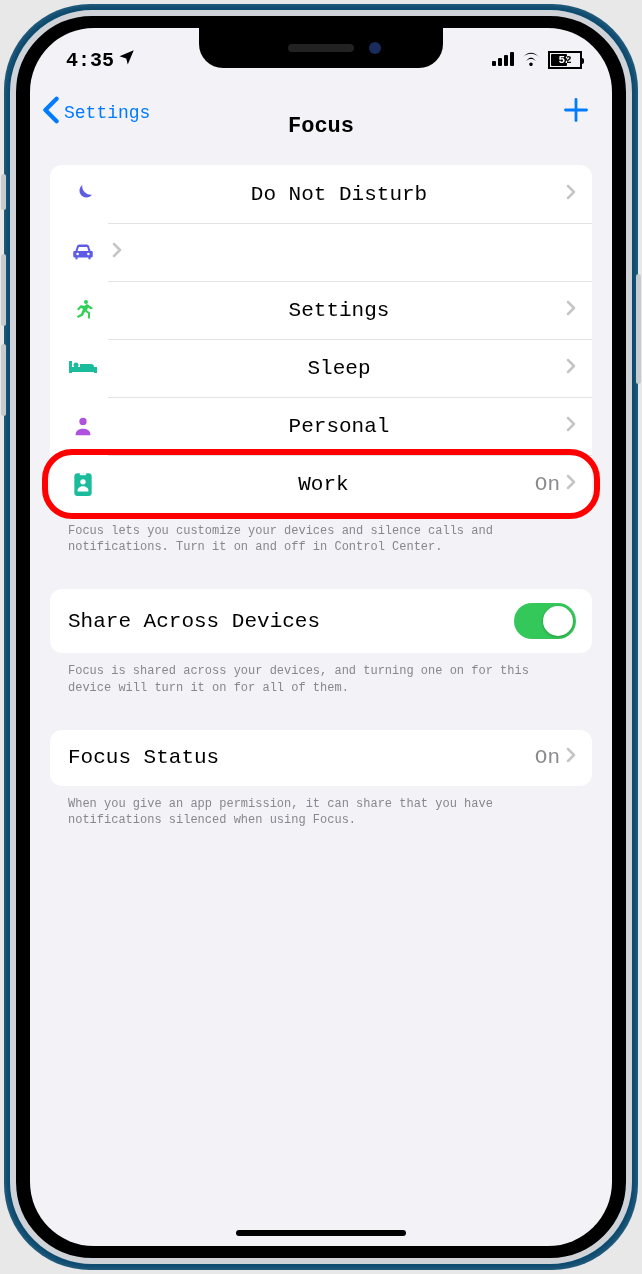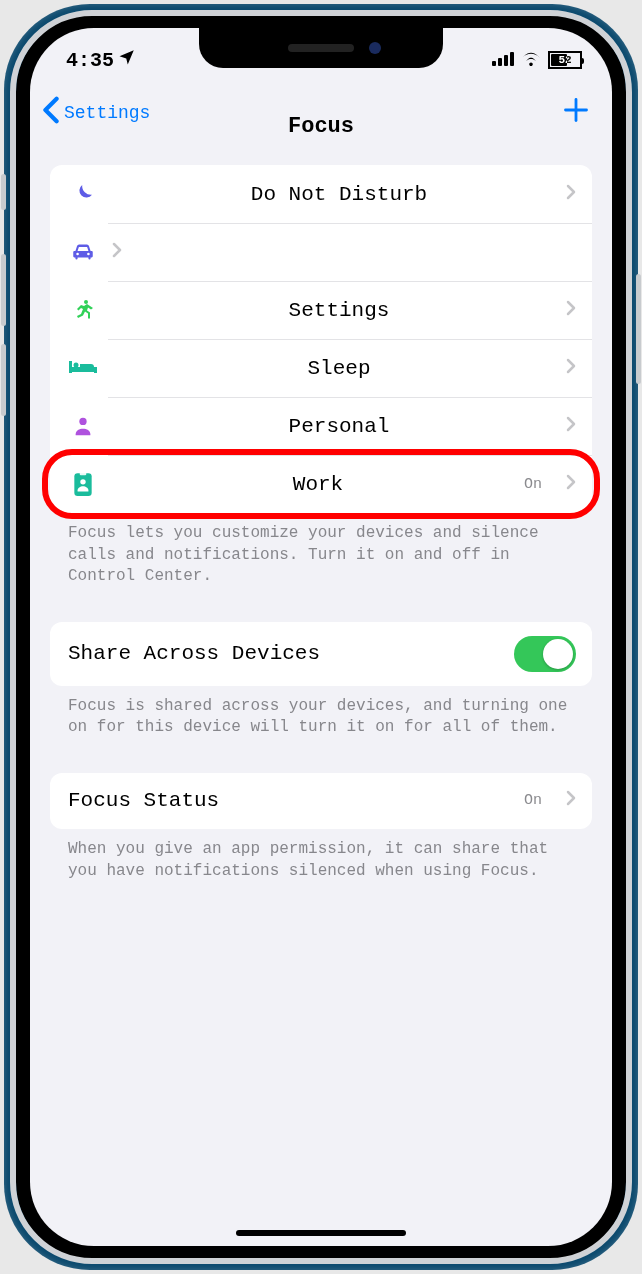--- a/index.html
+++ b/index.html
@@ -139,24 +139,24 @@
   .row-icon {
     width: 30px;
     height: 30px;
     display: flex;
     align-items: center;
     justify-content: center;
     margin-right: 14px;
     flex: 0 0 30px;
   }
   .row-label { font-size: 21px; color: #000; flex: 1; }
-  .row-value { font-size: 15px; color: #8a8a8e; margin-right: 24px; }
+  .row-value { font-size: 21px; color: #8a8a8e; margin-right: 6px; }
   .chevron { color: #c5c5c8; }
   .footer-text {
-    font-size: 16px;
+    font-size: 12px;
     color: #87878c;
     padding: 10px 18px 0;
     line-height: 1.35;
   }
   .section-gap { height: 34px; }
   
   .toggle {
     width: 62px;
     height: 36px;
     background: #34c759;

